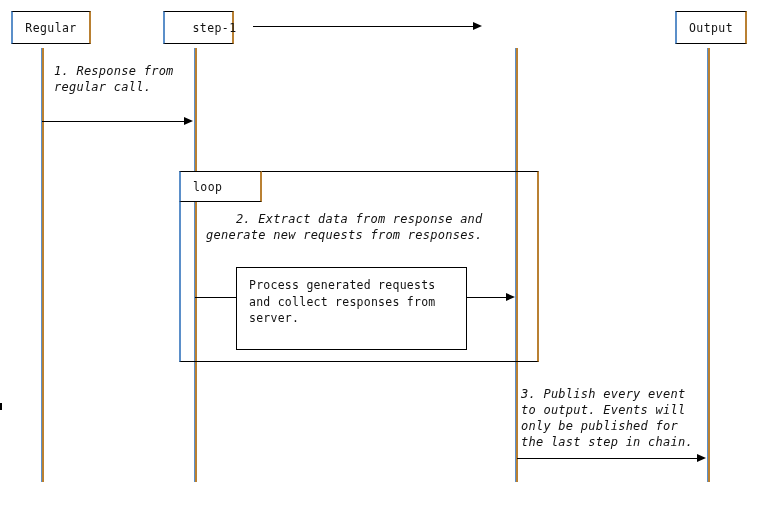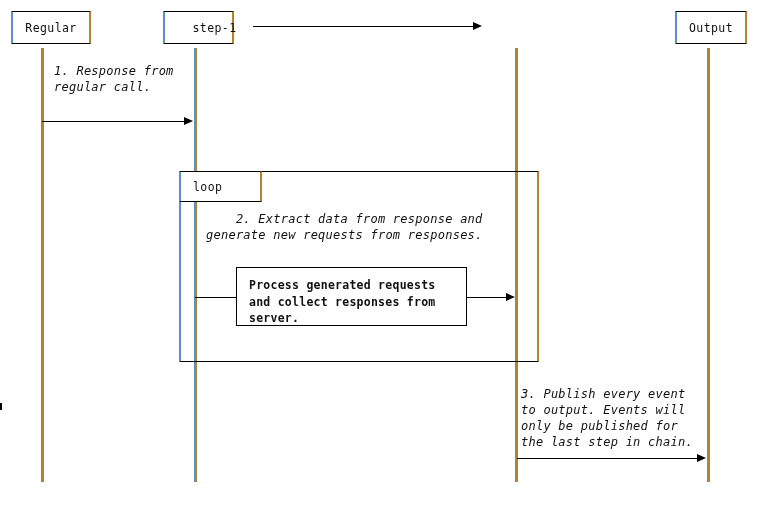--- a/index.html
+++ b/index.html
@@ -147,21 +147,21 @@
     <span>loop</span>
   </div>
 
   <div class="text-block" style="left:206px; top:211px;text-align:right;">2. Extract data from response and
 generate new requests from responses.</div>
 
   <div class="msg-line" style="left:195px; top:297px; width:41px;"></div>
   <div class="msg-line" style="left:467px; top:297px; width:40px;"></div>
   <div class="msg-head" style="left:506px; top:292.5px;"></div>
 
-  <div class="note-box" style="left:236px; top:267px; width:231px; height:59px;font-weight:bold;">Process generated requests
+  <div class="note-box" style="left:236px; top:267px; width:231px; height:83px;">Process generated requests
 and collect responses from
 server.</div>
 
   <div class="text-block" style="left:521px; top:386px;">3. Publish every event
 to output. Events will
 only be published for
 the last step in chain.</div>
   <div class="msg-line" style="left:517px; top:458px; width:181px;"></div>
   <div class="msg-head" style="left:697px; top:453.5px;"></div>
 

